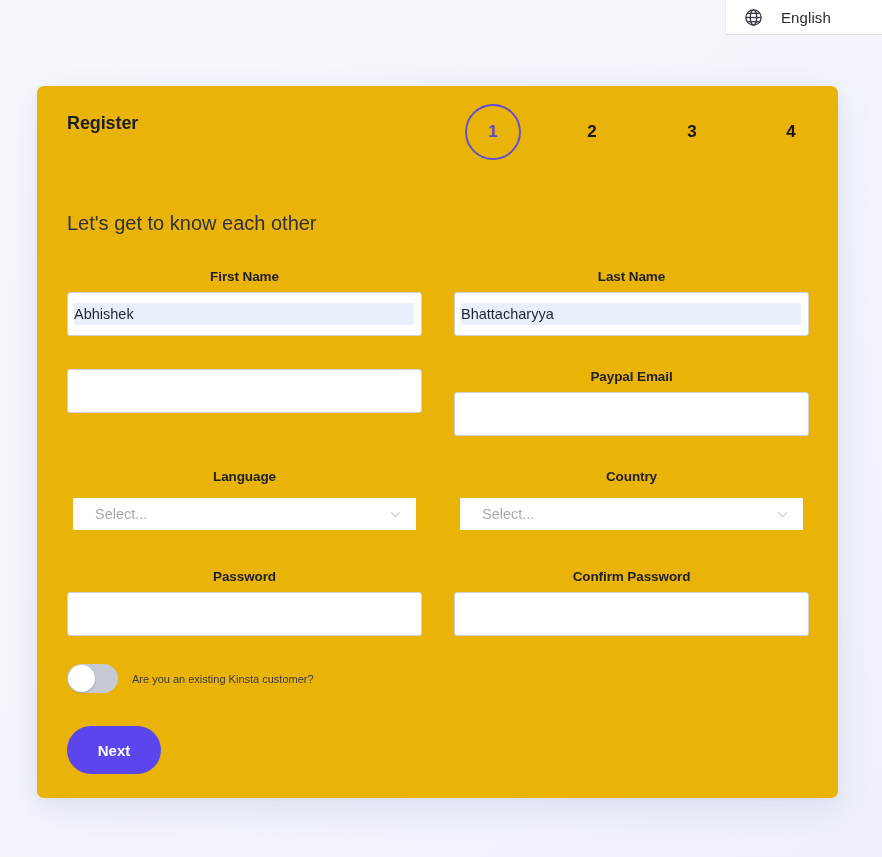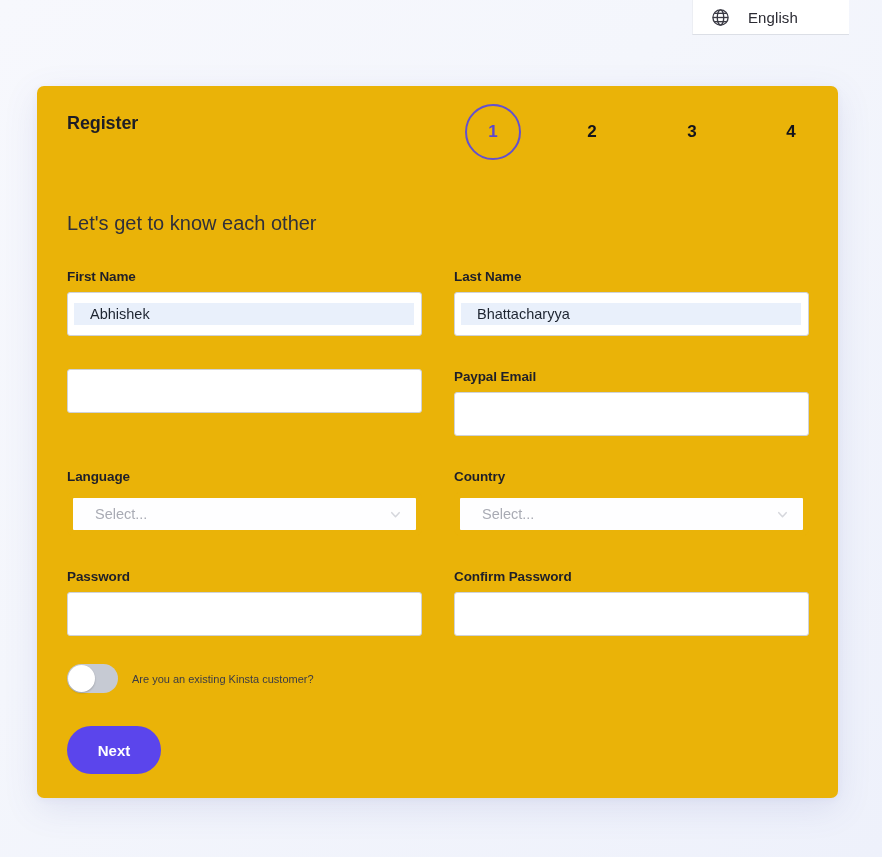--- a/index.html
+++ b/index.html
@@ -10,21 +10,21 @@
     font-family: "Liberation Sans", sans-serif;
     background: linear-gradient(135deg, #f7f8fd 0%, #f4f6fc 40%, #eef1fb 100%);
     overflow: hidden;
     position: relative;
   }
 
   
   .lang-bar {
     position: absolute;
     top: 0;
-    left: 692px;
+    left: 725px;
     width: 157px;
     height: 35px;
     background: #ffffff;
     border-bottom: 1px solid #dcdfe6;
     border-left: 1px solid #eceef3;
     display: flex;
     align-items: center;
     padding-left: 18px;
     gap: 18px;
   }
@@ -115,20 +115,21 @@
   }
   .field { width: 355px; position: relative; }
 
   .field-label {
     display: block;
     font-size: 13.5px;
     font-weight: 700;
     color: #1f1f29;
     margin-bottom: 8px;
     letter-spacing: -.1px;
+    text-align: center;
   }
 
   .text-input {
     width: 100%;
     height: 44px;
     border: 1px solid #cfd2d8;
     border-radius: 3px;
     background: #ffffff;
     display: flex;
     align-items: center;
@@ -141,21 +142,21 @@
   .text-input.filled {
     padding: 0;
   }
   .autofill {
     display: block;
     margin-left: 6px;
     width: 340px;
     height: 22px;
     background: #e9f0fb;
     line-height: 22px;
-    padding-left: 16px;
+    padding-left: 0;
     font-size: 14.5px;
     color: #1d2430;
     white-space: nowrap;
     overflow: hidden;
   }
 
   .select-input {
     width: 100%;
     height: 44px;
     border: 6px solid #eab308;

